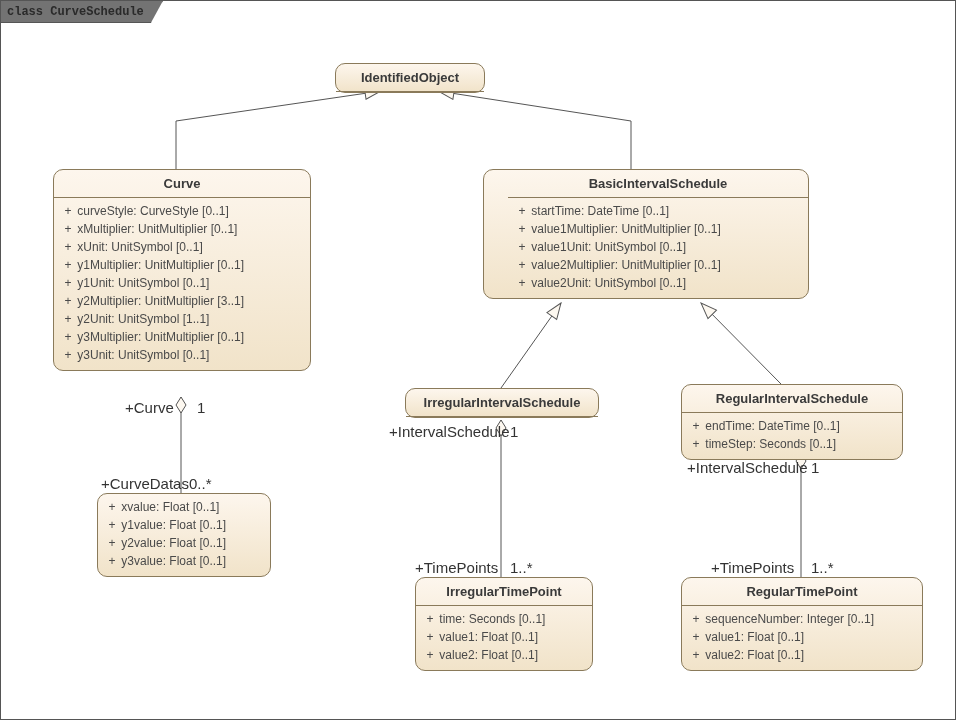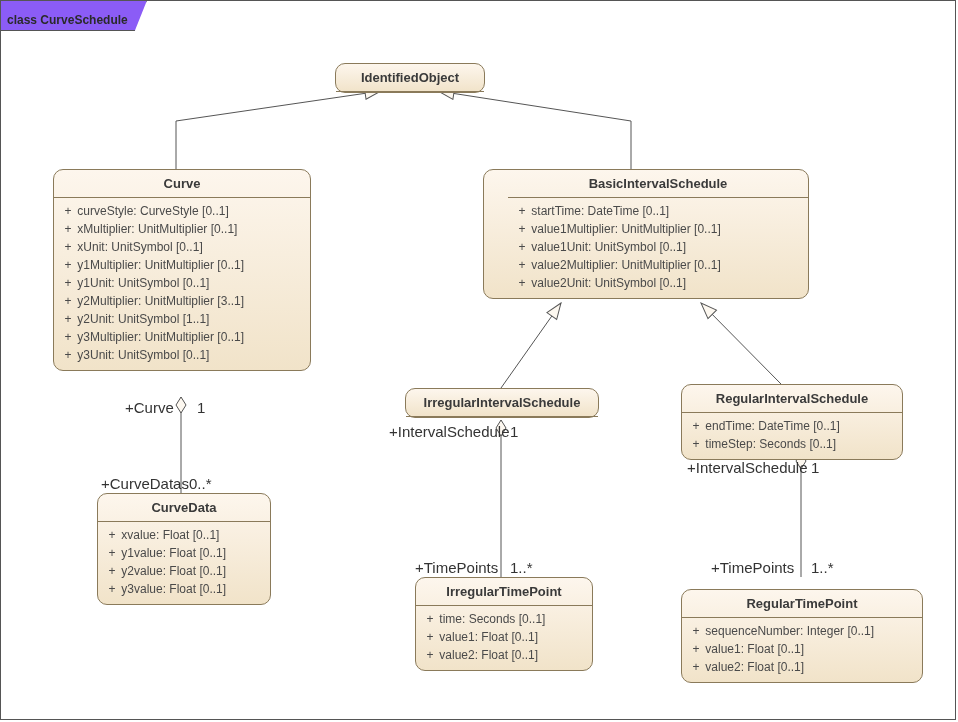--- a/index.html
+++ b/index.html
@@ -16,27 +16,28 @@
     height: 720px;
     border: 1px solid #555;
     box-sizing: border-box;
     background: #ffffff;
   }
   
   .frame-label {
     position: absolute;
     top: 0;
     left: 0;
-    padding: 12px 18px 3px 6px;
+    padding: 4px 18px 3px 6px;
     font-weight: bold;
     font-size: 12px;
-    background: #8b5cf6;
+    background: #737373;
     border-bottom: 1px solid #555;
     border-right: 1px solid #555;
     clip-path: polygon(0 0, 100% 0, calc(100% - 12px) 100%, 0 100%);
+    font-family: Liberation Mono, monospace;
   }
 
   .uml-class {
     position: absolute;
     background: linear-gradient(#fdf6ed, #f1e3c9);
     border: 1px solid #8a7a5a;
     border-radius: 10px;
     box-shadow: 0 0 0 rgba(0,0,0,0);
     font-size: 12px;
   }
@@ -131,21 +132,20 @@
     <div class="uml-attrs">
         <div class="attr-row"><span class="attr-vis">+</span><span>  startTime: DateTime [0..1]</span></div>
         <div class="attr-row"><span class="attr-vis">+</span><span>  value1Multiplier: UnitMultiplier [0..1]</span></div>
         <div class="attr-row"><span class="attr-vis">+</span><span>  value1Unit: UnitSymbol [0..1]</span></div>
         <div class="attr-row"><span class="attr-vis">+</span><span>  value2Multiplier: UnitMultiplier [0..1]</span></div>
         <div class="attr-row"><span class="attr-vis">+</span><span>  value2Unit: UnitSymbol [0..1]</span></div>
       </div>
   </div>
 
   <div class="uml-class" style="left:96px; top:492px; width:172px;">
-    <div class="uml-title">CurveData</div>
     <div class="uml-attrs">
         <div class="attr-row"><span class="attr-vis">+</span><span>  xvalue: Float [0..1]</span></div>
         <div class="attr-row"><span class="attr-vis">+</span><span>  y1value: Float [0..1]</span></div>
         <div class="attr-row"><span class="attr-vis">+</span><span>  y2value: Float [0..1]</span></div>
         <div class="attr-row"><span class="attr-vis">+</span><span>  y3value: Float [0..1]</span></div>
       </div>
   </div>
 
   <div class="uml-class" style="left:404px; top:387px; width:192px;">
     <div class="uml-title">IrregularIntervalSchedule</div>
@@ -161,21 +161,21 @@
 
   <div class="uml-class" style="left:414px; top:576px; width:176px;">
     <div class="uml-title">IrregularTimePoint</div>
     <div class="uml-attrs">
         <div class="attr-row"><span class="attr-vis">+</span><span>  time: Seconds [0..1]</span></div>
         <div class="attr-row"><span class="attr-vis">+</span><span>  value1: Float [0..1]</span></div>
         <div class="attr-row"><span class="attr-vis">+</span><span>  value2: Float [0..1]</span></div>
       </div>
   </div>
 
-  <div class="uml-class" style="left:680px; top:576px; width:240px;margin-top:12px;">
+  <div class="uml-class" style="left:680px; top:576px; width:240px;">
     <div class="uml-title">RegularTimePoint</div>
     <div class="uml-attrs">
         <div class="attr-row"><span class="attr-vis">+</span><span>  sequenceNumber: Integer [0..1]</span></div>
         <div class="attr-row"><span class="attr-vis">+</span><span>  value1: Float [0..1]</span></div>
         <div class="attr-row"><span class="attr-vis">+</span><span>  value2: Float [0..1]</span></div>
       </div>
   </div>
 
   <div class="role-label" style="left:124px; top:398px;">
     <span>+Curve</span>

